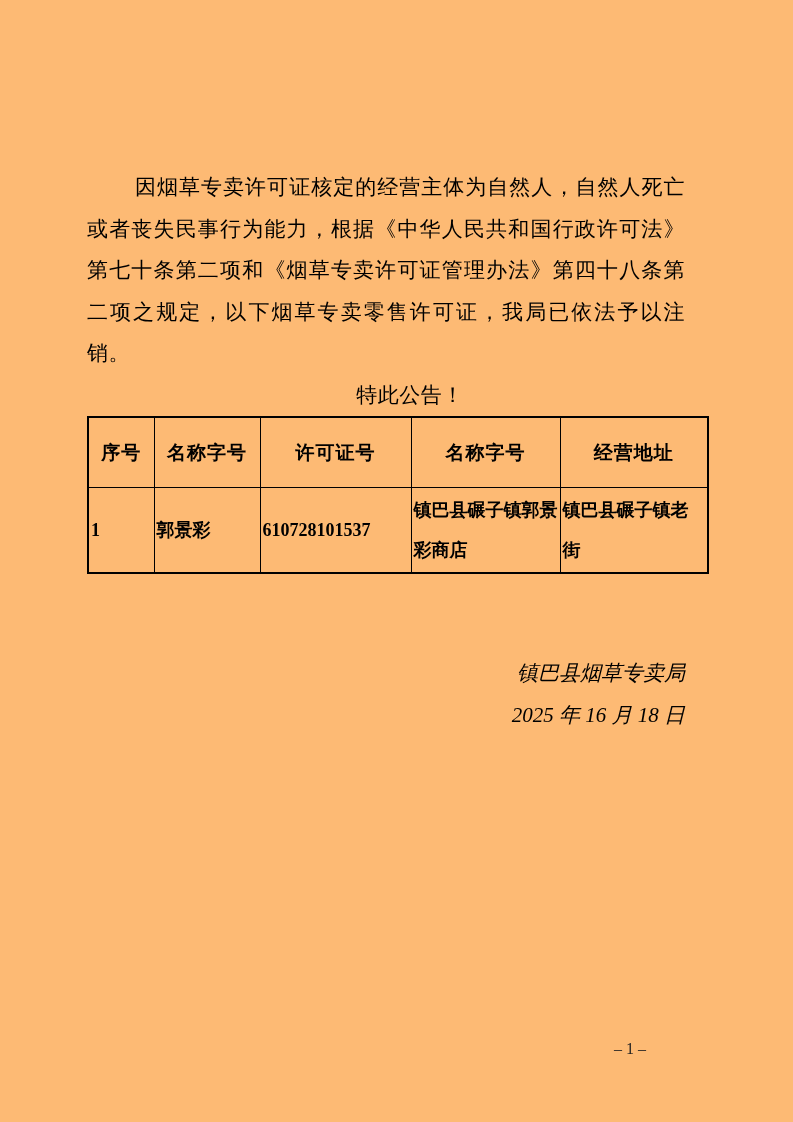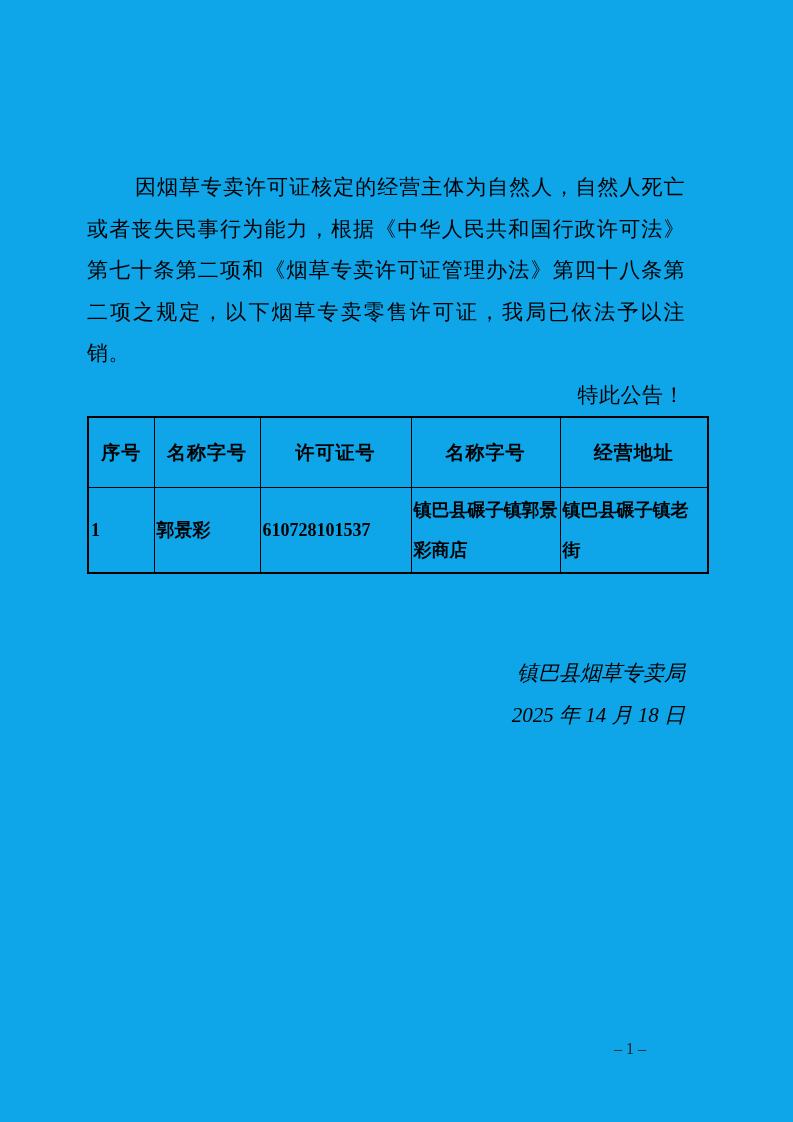--- a/index.html
+++ b/index.html
@@ -4,21 +4,21 @@
 <style>
   html, body {
     margin: 0;
     padding: 0;
     background: #ffffff;
   }
   .page {
     position: relative;
     width: 793px;
     height: 1122px;
-    background: #0ea5e9;
+    background: #fdba74;
     color: #000000;
     font-family: "Liberation Serif", "DejaVu Serif", serif;
     overflow: hidden;
   }
   .content {
     position: absolute;
     left: 87px;
     top: 167px;
     width: 620px;
   }
@@ -26,21 +26,21 @@
     margin: 0;
     width: 598px;
     font-size: 21px;
     line-height: 41.5px;
     text-align: justify;
     text-justify: inter-character;
     text-indent: 48px;
     letter-spacing: 0.5px;
   }
   .announce {
-    text-align: right;
+    text-align: center;
   }
   table.license-table {
     border-collapse: collapse;
     table-layout: fixed;
     width: 620px;
     border: 2px solid #000000;
   }
   table.license-table th,
   table.license-table td {
     border: 1px solid #000000;
@@ -115,19 +115,19 @@
           <td>郭景彩</td>
           <td>610728101537</td>
           <td>镇巴县碾子镇郭景彩商店</td>
           <td>镇巴县碾子镇老街</td>
         </tr>
       </tbody>
     </table>
 
     <div class="signature">
       <p>镇巴县烟草专卖局</p>
-      <p>2025 年 14 月 18 日</p>
+      <p>2025 年 16 月 18 日</p>
     </div>
 
   </div>
 
   <div class="footer-pagenum">– 1 –</div>
 </div>
 
 </body></html>

